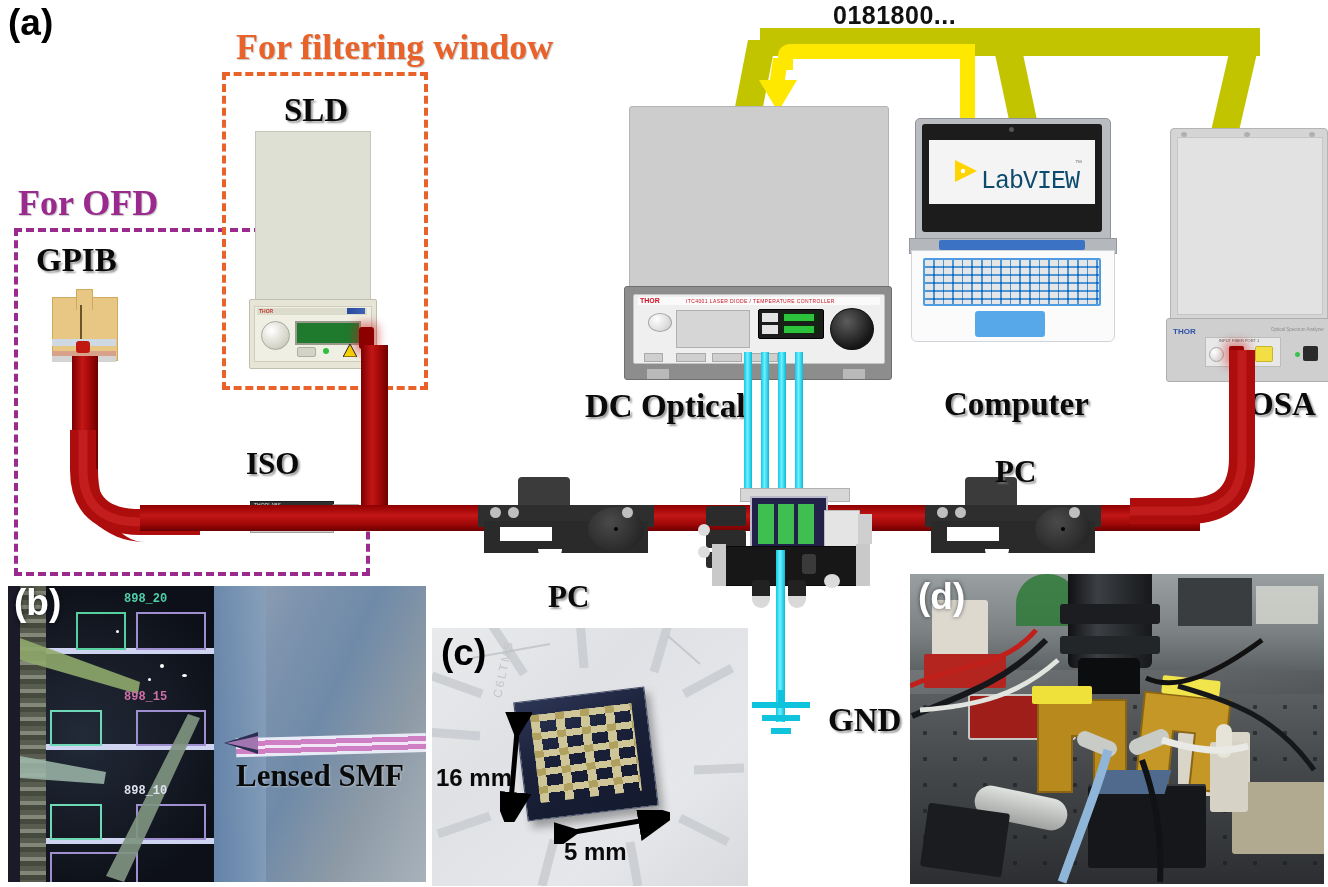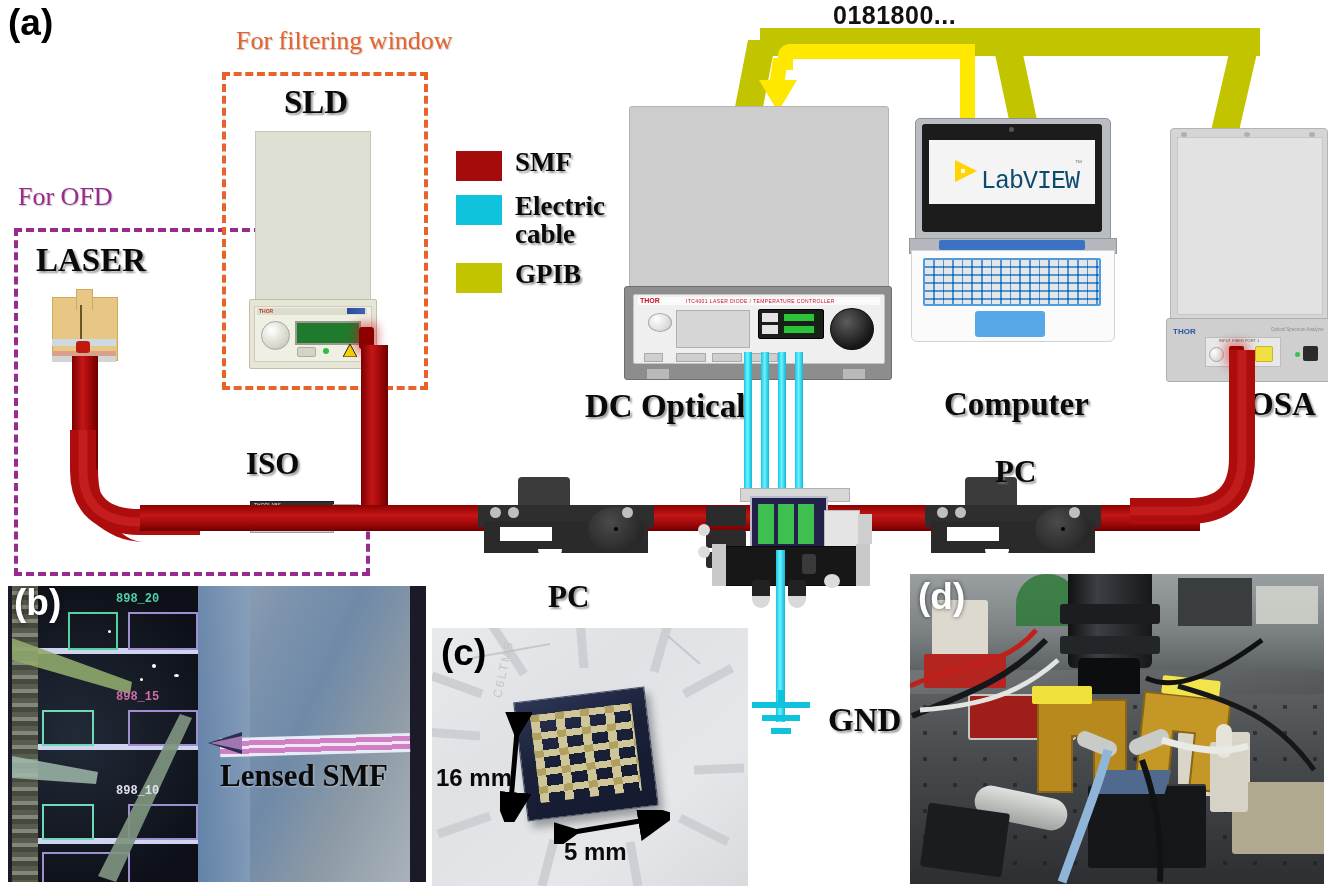--- a/index.html
+++ b/index.html
@@ -10,22 +10,22 @@
   
   .abs{position:absolute;}
   .lbl{position:absolute;font-family:"Liberation Serif",serif;font-weight:bold;
        color:#0a0a0a;text-shadow:2px 2px 2px rgba(120,120,120,.75);white-space:nowrap;}
   .panel-tag{position:absolute;font-family:"Liberation Sans",sans-serif;font-weight:bold;
        font-size:37px;color:#000;white-space:nowrap;}
   .panel-tag.light{color:#fff;text-shadow:0 0 4px rgba(0,0,0,.6);}
 
   
   .dashbox{position:absolute;border-style:dashed;border-width:4px;background:transparent;}
-  .grouptitle{position:absolute;font-family:"Liberation Serif",serif;font-weight:normal;
-       font-size:26px;white-space:nowrap;}
+  .grouptitle{position:absolute;font-family:"Liberation Serif",serif;font-weight:bold;
+       font-size:36px;white-space:nowrap;}
 
   
   #legend{position:absolute;left:456px;top:148px;width:180px;}
   .leg-row{display:flex;align-items:flex-start;margin-bottom:11px;}
   .leg-sw{width:46px;height:30px;flex:none;margin-right:13px;margin-top:3px;}
   .leg-tx{font-family:"Liberation Serif",serif;font-weight:bold;font-size:27px;
        line-height:1.05;color:#0a0a0a;text-shadow:2px 2px 2px rgba(130,130,130,.8);}
 
   
   .smf{position:absolute;background:linear-gradient(180deg,#8d0000 0%,#c31616 40%,#9e0707 75%,#6d0000 100%);}
@@ -77,21 +77,21 @@
     <div class="gpib-in" style="left:773px;top:58px;width:15px;height:32px;
          transform:skewX(-8deg);transform-origin:top left;"></div>
 
     <svg class="abs" style="left:755px;top:78px;" width="46" height="36" viewBox="0 0 46 36">
       <polygon points="4,2 42,2 23,34" fill="#FFE800"></polygon>
     </svg>
 
     <div class="abs" style="left:833px;top:1px;font-family:'Liberation Sans',sans-serif;font-weight:bold;
                 font-size:25px;color:#111;letter-spacing:.5px;">0181800...</div>
 
-    <div class="lbl" style="left:36px;top:242px;font-size:33px;">LASER</div>
+    <div class="lbl" style="left:36px;top:242px;font-size:33px;">GPIB</div>
     <div class="abs" style="left:52px;top:289px;width:64px;height:78px;">
       <div class="abs" style="left:0;top:8px;width:64px;height:62px;background:#e8c784;
                               border:1px solid #cfa95e;"></div>
       <div class="abs" style="left:24px;top:0;width:15px;height:20px;background:#e8c784;
                               border:1px solid #cfa95e;border-bottom:none;"></div>
       <div class="abs" style="left:28px;top:16px;width:2px;height:38px;background:#6b5527;"></div>
       <div class="abs" style="left:0;top:50px;width:64px;height:7px;background:#cfd9e4;"></div>
       <div class="abs" style="left:0;top:62px;width:64px;height:5px;background:#d8a28a;"></div>
       <div class="abs" style="left:0;top:67px;width:64px;height:6px;background:#d4d4d4;"></div>
       <div class="abs" style="left:24px;top:52px;width:14px;height:12px;background:#c01a10;
@@ -101,21 +101,21 @@
     <div class="smf-v" style="left:72px;top:356px;width:26px;height:118px;"></div>
     <div class="smf-corner" style="left:72px;top:444px;width:72px;height:72px;border-width:26px 0 0 26px;
                 border-top-left-radius:0;border-bottom-left-radius:72px;
                 border-color:transparent transparent transparent #ad0d0d;
                 background:none;"></div>
     <svg class="abs" style="left:70px;top:430px;" width="130" height="110" viewBox="0 0 130 110">
       <path d="M13 0 L13 40 Q13 92 70 92 L130 92" stroke="#ad0d0d" stroke-width="26" fill="none" stroke-linecap="butt"></path>
       <path d="M13 0 L13 40 Q13 92 70 92 L130 92" stroke="#d62b2b" stroke-width="9" fill="none" opacity=".55"></path>
     </svg>
 
-    <div class="lbl" style="left:284px;top:84px;font-size:33px;">SLD</div>
+    <div class="lbl" style="left:284px;top:92px;font-size:33px;">SLD</div>
     <div class="abs" style="left:249px;top:131px;width:126px;height:240px;">
 
       <div class="abs" style="left:6px;top:0;width:114px;height:175px;background:#dfe0d4;
                               border:1px solid #c5c6b8;"></div>
 
       <div class="abs" style="left:0;top:168px;width:126px;height:68px;background:#e6e5d6;
                               border:1px solid #bfbfae;border-radius:2px;"></div>
       <div class="abs" style="left:5px;top:175px;width:116px;height:54px;background:#f0efe4;
                               border:1px solid #cecdbd;"></div>
 
@@ -368,40 +368,26 @@
     <div class="ecab" style="left:776px;top:550px;width:9px;height:172px;"></div>
 
     <svg class="abs" style="left:742px;top:690px;" width="78" height="50" viewBox="0 0 78 50">
       <line x1="39" y1="0" x2="39" y2="14" stroke="#0FC3DC" stroke-width="6"></line>
       <line x1="10" y1="15" x2="68" y2="15" stroke="#0FC3DC" stroke-width="6"></line>
       <line x1="20" y1="28" x2="58" y2="28" stroke="#0FC3DC" stroke-width="6"></line>
       <line x1="29" y1="41" x2="49" y2="41" stroke="#0FC3DC" stroke-width="6"></line>
     </svg>
     <div class="lbl" style="left:828px;top:702px;font-size:33px;">GND</div>
 
-    <div id="legend">
-      <div class="leg-row">
-        <div class="leg-sw" style="background:#A60B0B;"></div>
-        <div class="leg-tx">SMF</div>
-      </div>
-      <div class="leg-row">
-        <div class="leg-sw" style="background:#0FC3DC;"></div>
-        <div class="leg-tx" style="max-width:126px;white-space:normal;">Electric cable</div>
-      </div>
-      <div class="leg-row">
-        <div class="leg-sw" style="background:#C3C400;"></div>
-        <div class="leg-tx">GPIB</div>
-      </div>
-    </div>
 
   </div>
 
   <div class="abs" style="left:8px;top:586px;width:418px;height:296px;background:#1a1a28;overflow:hidden;">
 
-    <div class="abs" style="left:4px;top:0;width:208px;height:300px;
+    <div class="abs" style="left:12px;top:0;width:208px;height:300px;
          background:radial-gradient(ellipse at 30% 50%,#222a38 0%,#0d1018 75%);">
 
       <div class="abs" style="left:0;top:0;width:26px;height:296px;
            background:repeating-linear-gradient(180deg,#5d6252 0 5px,#8d9180 5px 9px,#4a4e40 9px 14px);
            opacity:.92;"></div>
 
       <div class="abs" style="left:26px;top:62px;width:180px;height:6px;background:#cfd4f0;"></div>
       <div class="abs" style="left:26px;top:158px;width:180px;height:6px;background:#cfd4f0;"></div>
       <div class="abs" style="left:26px;top:252px;width:180px;height:6px;background:#cfd4f0;"></div>
       <div class="abs" style="left:56px;top:26px;width:46px;height:34px;border:2px solid #57d0a0;"></div>
@@ -424,21 +410,21 @@
                   color:#cf6fa8;font-weight:bold;">898_15</div>
       <div class="abs" style="left:104px;top:198px;font-family:'Liberation Mono',monospace;font-size:12px;
                   color:#dfe0ef;font-weight:bold;">898_10</div>
 
       <div class="abs" style="left:140px;top:78px;width:4px;height:4px;border-radius:50%;background:#fff;"></div>
       <div class="abs" style="left:162px;top:88px;width:5px;height:3px;border-radius:50%;background:#fff;"></div>
       <div class="abs" style="left:128px;top:92px;width:3px;height:3px;border-radius:50%;background:#fff;"></div>
       <div class="abs" style="left:96px;top:44px;width:3px;height:3px;border-radius:50%;background:#fff;"></div>
     </div>
 
-    <div class="abs" style="left:190px;top:0;width:212px;height:296px;
+    <div class="abs" style="left:206px;top:0;width:212px;height:296px;
          background:linear-gradient(115deg,#9aa7b6 0%,#7f94ae 25%,#6f8aa8 48%,#8d9aa6 72%,#a8b2bb 100%);">
       <div class="abs" style="left:0;top:0;width:52px;height:296px;
            background:linear-gradient(90deg,#5d7fa8,#86a0bd);opacity:.75;"></div>
 
       <div class="abs" style="left:22px;top:147px;width:190px;height:19px;
                   background:linear-gradient(180deg,#e8eaf6 0 3px,#cf7fc4 3px 8px,#f2e6f7 8px 11px,#cf7fc4 11px 16px,#e8eaf6 16px 19px);
                   transform:rotate(-1.6deg);transform-origin:right center;"></div>
 
       <svg class="abs" style="left:10px;top:142px;" width="36" height="30" viewBox="0 0 36 30">
         <polygon points="0,15 34,4 34,26" fill="#2a2f52"></polygon>

